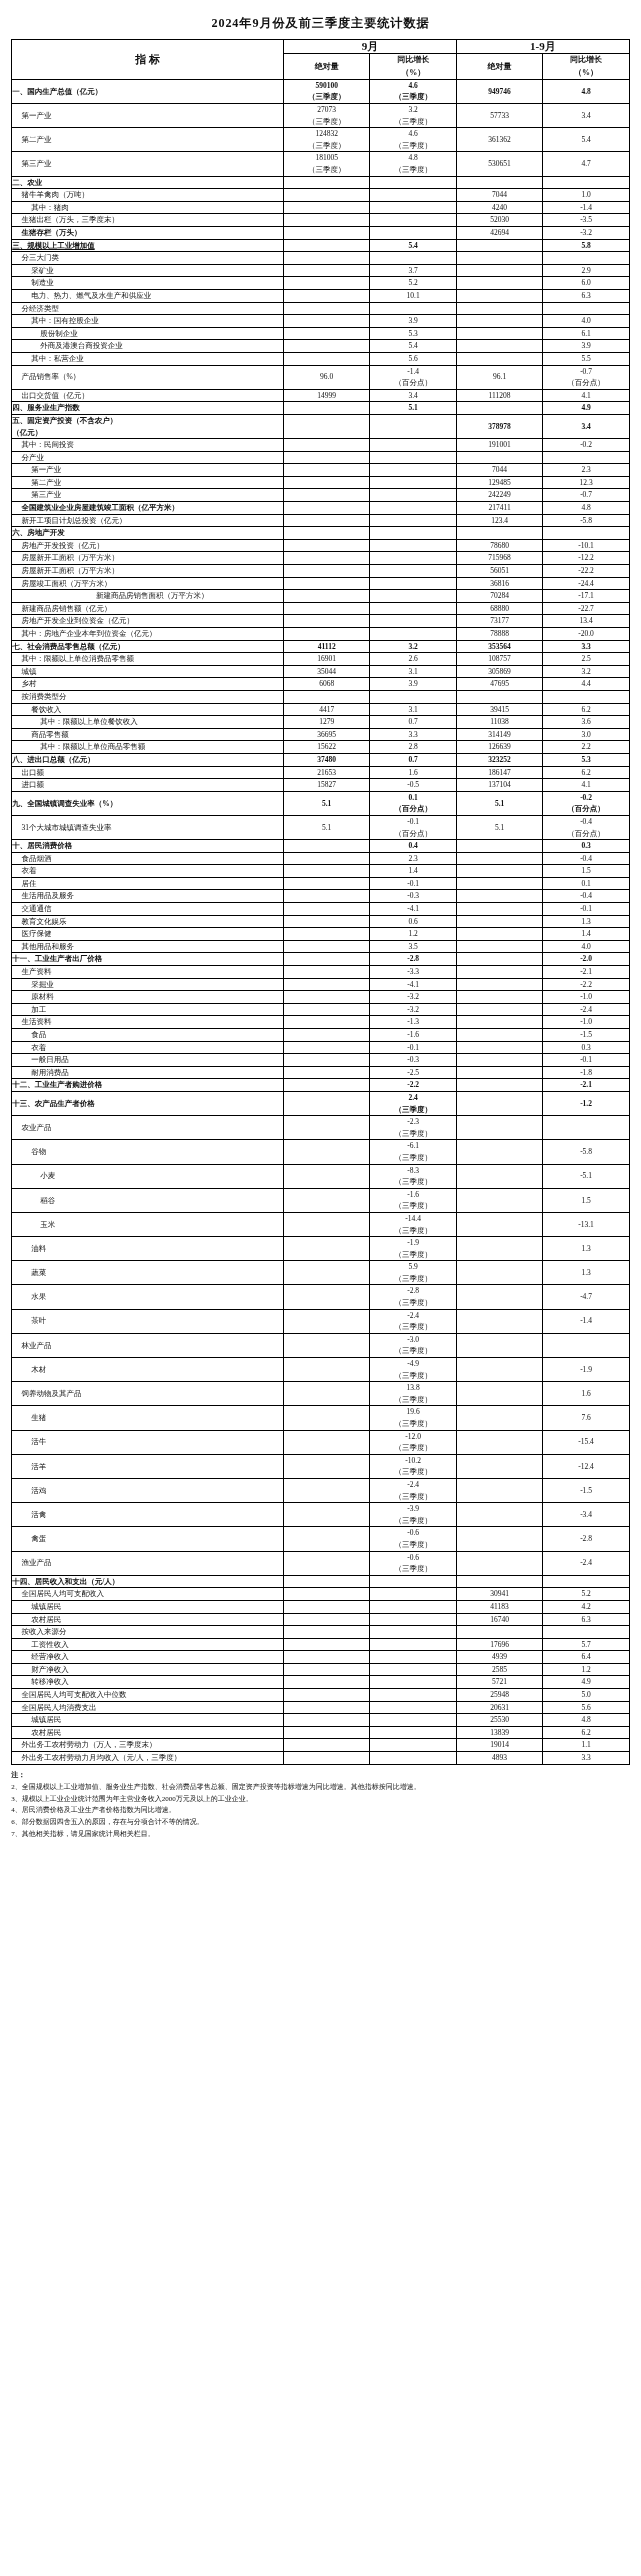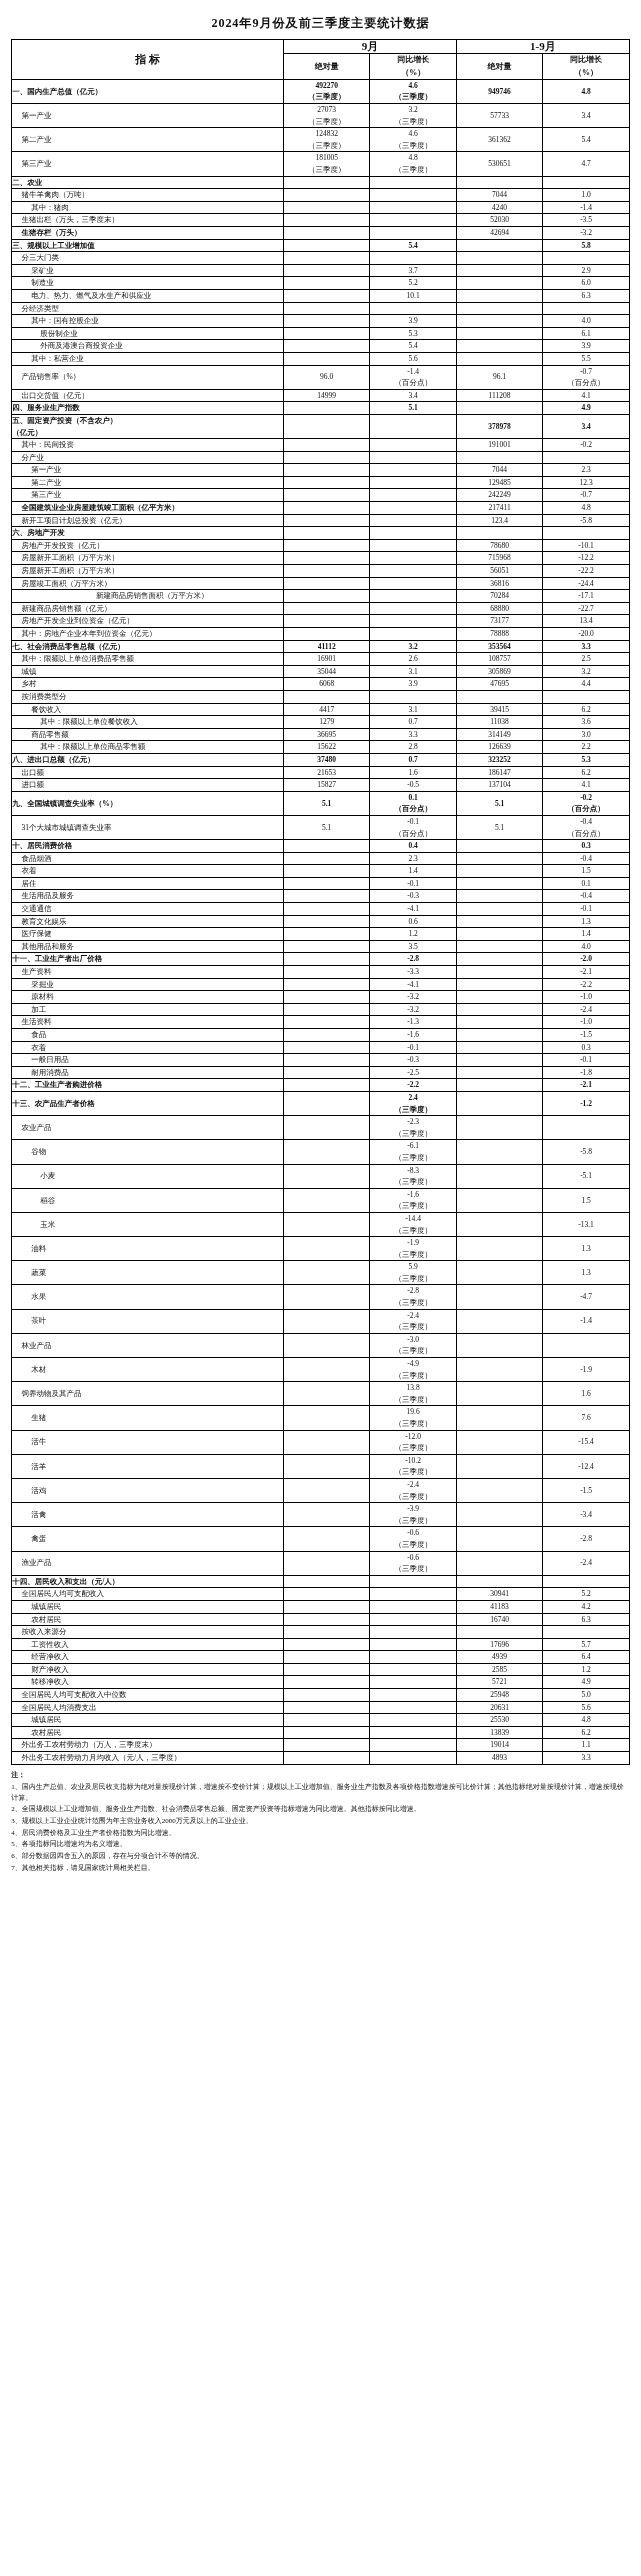--- a/index.html
+++ b/index.html
@@ -53,21 +53,21 @@
         <td style="white-space:pre-line">同比增长
 （%）</td>
         <td>绝对量</td>
         <td style="white-space:pre-line">同比增长
 （%）</td>
       </tr>
     </thead>
     <tbody id="tbody">
         <tr>
           <td class="ind lvl0 lvl0" style="white-space: pre-line; margin-left: 16px;">一、国内生产总值（亿元）</td>
-          <td class="num b">492270
+          <td class="num b">590100
 （三季度）</td>
           <td class="num b">4.6
 （三季度）</td>
           <td class="num b">949746</td>
           <td class="num b">4.8</td>
         </tr>
         <tr>
           <td class="ind lvl1" style="white-space: pre-line;">第一产业</td>
           <td class="num">27073
 （三季度）</td>
@@ -123,21 +123,21 @@
           <td class="num">-3.5</td>
         </tr>
         <tr>
           <td class="ind lvl1" style="white-space: pre-line; font-weight: bold;">生猪存栏（万头）</td>
           <td class="num"></td>
           <td class="num"></td>
           <td class="num">42694</td>
           <td class="num">-3.2</td>
         </tr>
         <tr>
-          <td class="ind lvl0 lvl0" style="white-space: pre-line;">三、规模以上工业增加值</td>
+          <td class="ind lvl0 lvl0" style="white-space: pre-line; text-decoration: underline;">三、规模以上工业增加值</td>
           <td class="num b"></td>
           <td class="num b">5.4</td>
           <td class="num b"></td>
           <td class="num b">5.8</td>
         </tr>
         <tr>
           <td class="ind lvl1" style="white-space: pre-line;">分三大门类</td>
           <td class="num"></td>
           <td class="num"></td>
           <td class="num"></td>
@@ -848,24 +848,22 @@
           <td class="num"></td>
           <td class="num">4893</td>
           <td class="num">3.3</td>
         </tr>
       </tbody>
   </table>
 
   <div class="note">
     <p class="nt">注：</p>
     <div id="notes-list">
-        <p>1、国内生产总值、农业及居民收支指标为绝对量按现价计算，增速按不变价计算；规模以上工业增加值、服务业生产指数及各项价格指数增速按可比价计算；其他指标绝对量按现价计算，增速按现价计算。</p>
         <p>2、全国规模以上工业增加值、服务业生产指数、社会消费品零售总额、固定资产投资等指标增速为同比增速。其他指标按同比增速。</p>
         <p>3、规模以上工业企业统计范围为年主营业务收入2000万元及以上的工业企业。</p>
         <p>4、居民消费价格及工业生产者价格指数为同比增速。</p>
-        <p>5、各项指标同比增速均为名义增速。</p>
         <p>6、部分数据因四舍五入的原因，存在与分项合计不等的情况。</p>
         <p>7、其他相关指标，请见国家统计局相关栏目。</p>
       </div>
   </div>
 
 </div>
 
 
 </body></html>

